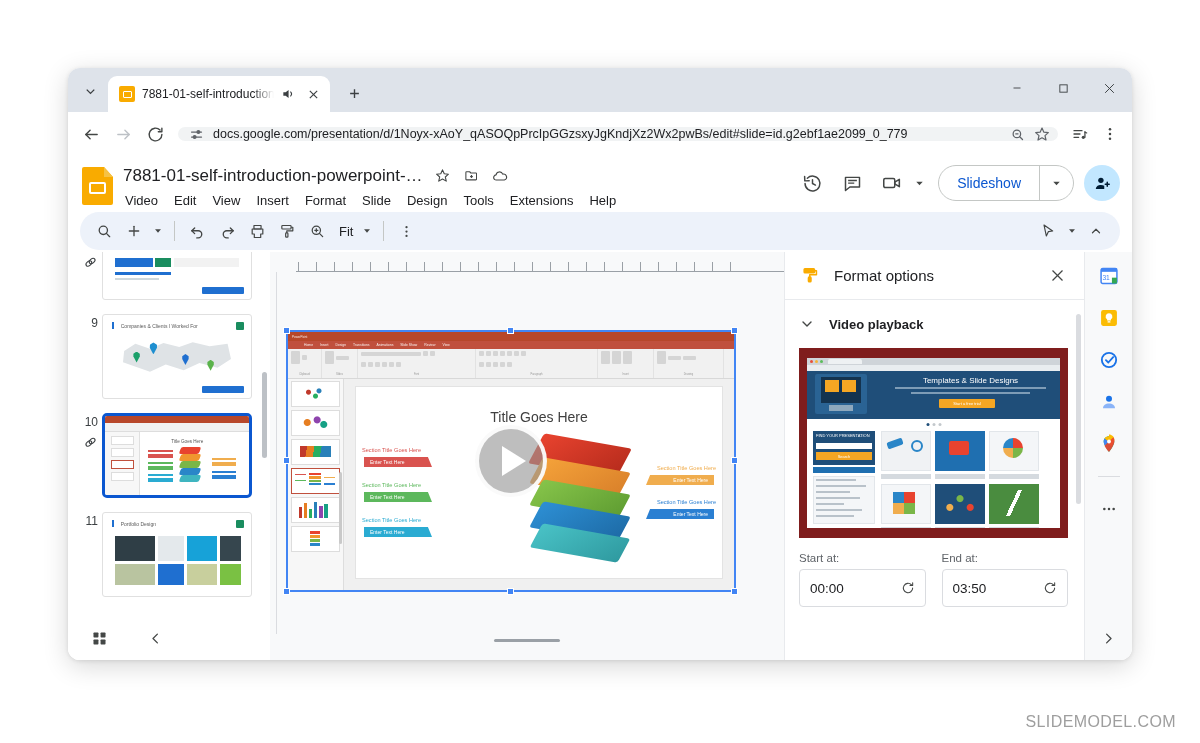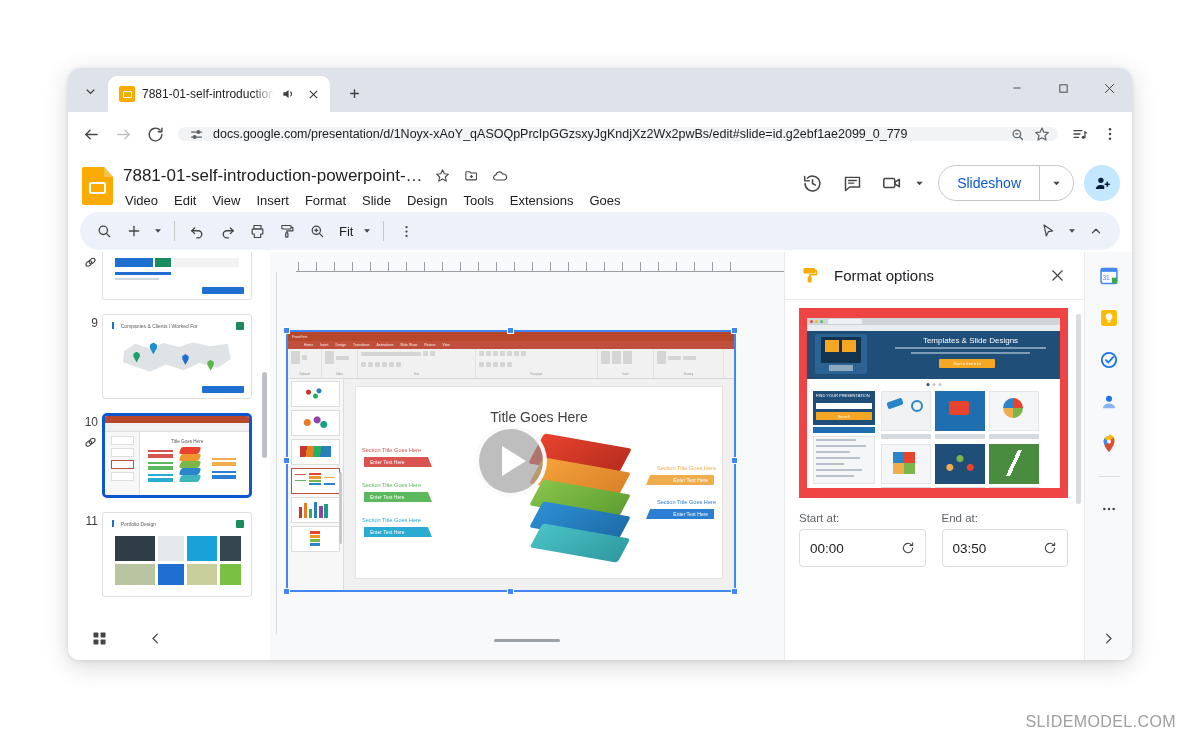--- a/index.html
+++ b/index.html
@@ -289,21 +289,21 @@
     gap: 14px; border-bottom: 1px solid #e8eaed;
   }
   .fmt-title { font-size: 15px; color:#202124; flex: 1 1 auto; }
   .fmt-close { width: 26px; height: 26px; color:#444746;
                display:flex; align-items:center; justify-content:center; }
   .fmt-section { display:flex; align-items:center; gap: 14px;
                  padding: 16px 16px 8px 14px; }
   .fmt-section-label { font-size: 13px; color:#202124; font-weight: bold; }
   .chev { color:#444746; display:flex; }
   .vid-preview {
-    margin: 8px 16px 0 14px; height: 190px; background:#ef4444;
+    margin: 8px 16px 0 14px; height: 190px; background:#7f1d1d;
     display:flex; align-items:center; justify-content:center; overflow:hidden;
     position: relative;
   }
   .fmt-scroll {
     position:absolute; right: 3px; top: 62px; width: 5px; height: 190px;
     background:#dadce0; border-radius:3px;
   }
   .fmt-select {
     margin: 20px 16px 0 14px; height: 40px; border: 1px solid #dadce0;
     border-radius: 4px; display:flex; align-items:center; padding: 0 12px;
@@ -483,21 +483,21 @@
         <div class="gs-menus">
           <span class="gs-menu">Video</span>
           <span class="gs-menu">Edit</span>
           <span class="gs-menu">View</span>
           <span class="gs-menu">Insert</span>
           <span class="gs-menu">Format</span>
           <span class="gs-menu">Slide</span>
           <span class="gs-menu">Design</span>
           <span class="gs-menu">Tools</span>
           <span class="gs-menu">Extensions</span>
-          <span class="gs-menu">Goes</span>
+          <span class="gs-menu">Help</span>
         </div>
       </div>
 
       <div class="gs-headerright">
         <div class="hdricon">
           <svg width="21" height="21" viewBox="0 0 24 24" fill="none" stroke="currentColor" stroke-width="1.7" stroke-linecap="round" stroke-linejoin="round">
               <path d="M3.5 12a8.5 8.5 0 1 0 2.6-6.1"></path>
               <polyline points="3 4 3.2 9 8.2 8.8"></polyline>
               <polyline points="12 7.6 12 12 15.4 13.8"></polyline>
             </svg>
@@ -954,20 +954,28 @@
           </span>
           <span class="fmt-title">Format options</span>
           <span class="fmt-close">
             <svg width="15" height="15" viewBox="0 0 24 24" stroke="currentColor" stroke-width="1.9">
                 <line x1="4" y1="4" x2="20" y2="20"></line>
                 <line x1="20" y1="4" x2="4" y2="20"></line>
               </svg>
           </span>
         </div>
 
+        <div class="fmt-section">
+          <span class="chev">
+            <svg width="16" height="16" viewBox="0 0 24 24" fill="none" stroke="currentColor" stroke-width="2.1" stroke-linecap="round" stroke-linejoin="round">
+                <polyline points="6 9 12 15 18 9"></polyline>
+              </svg>
+          </span>
+          <span class="fmt-section-label">Video playback</span>
+        </div>
 
         <div class="vid-preview">
           <div style="position:absolute;left:8px;right:8px;top:10px;bottom:10px;background:#fff;overflow:hidden">
 
             <div style="position:absolute;left:0;right:0;top:0;height:7px;background:#cfd4d9;display:flex;align-items:center;gap:2px;padding-left:3px">
               <span style="width:3px;height:3px;background:#e8503a;border-radius:50%"></span>
               <span style="width:3px;height:3px;background:#f5b53a;border-radius:50%"></span>
               <span style="width:3px;height:3px;background:#5bbd5b;border-radius:50%"></span>
               <span style="width:34px;height:5px;background:#eef1f3;border-radius:2px 2px 0 0;margin-left:3px"></span>
             </div>

